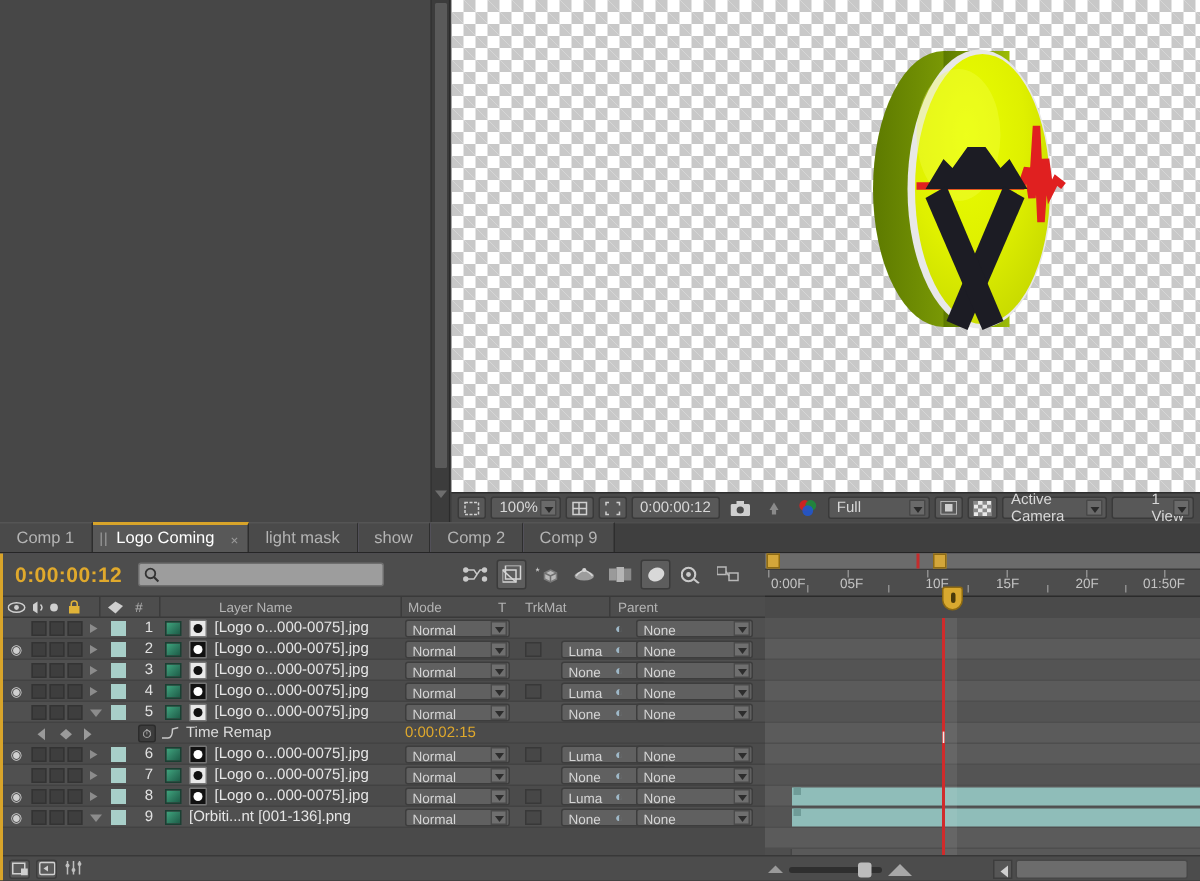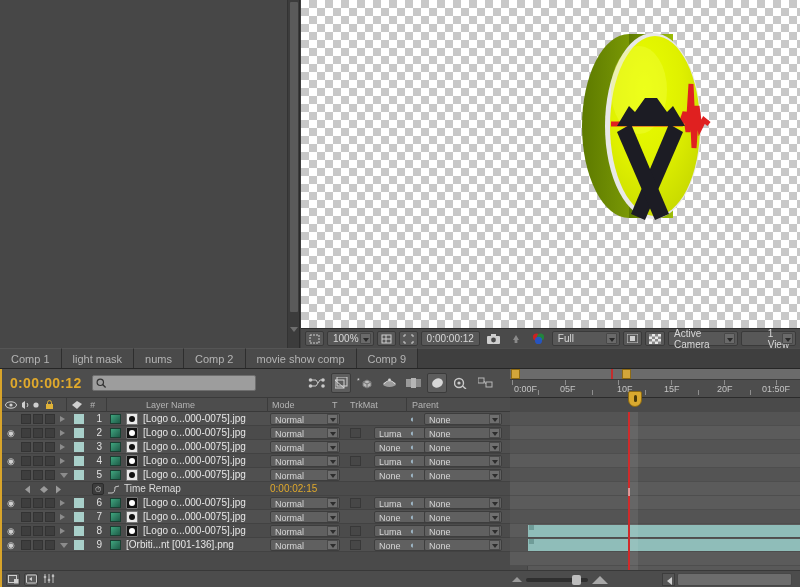--- a/index.html
+++ b/index.html
@@ -397,31 +397,33 @@
         <span>1 View</span>
         <span class="arrow"></span>
       </div>
     </div>
   </div>
 
   <div id="tabbar">
     <div class="tab">
         <span>Comp 1</span>
       </div>
+    <div class="tab active">
+      <span class="grip"></span>
+      <span>Logo Coming</span>
+      <span class="closex">×</span>
+    </div>
     <div class="tab">
         <span>light mask</span>
       </div>
     <div class="tab">
-        <span>nums</span>
+        <span>show</span>
       </div>
     <div class="tab">
         <span>Comp 2</span>
-      </div>
-    <div class="tab">
-        <span>movie show comp</span>
       </div>
     <div class="tab">
         <span>Comp 9</span>
       </div>
     <div id="tabbar-rest"></div>
   </div>
 
   <div id="timeline">
 
     <div id="tl-top">

